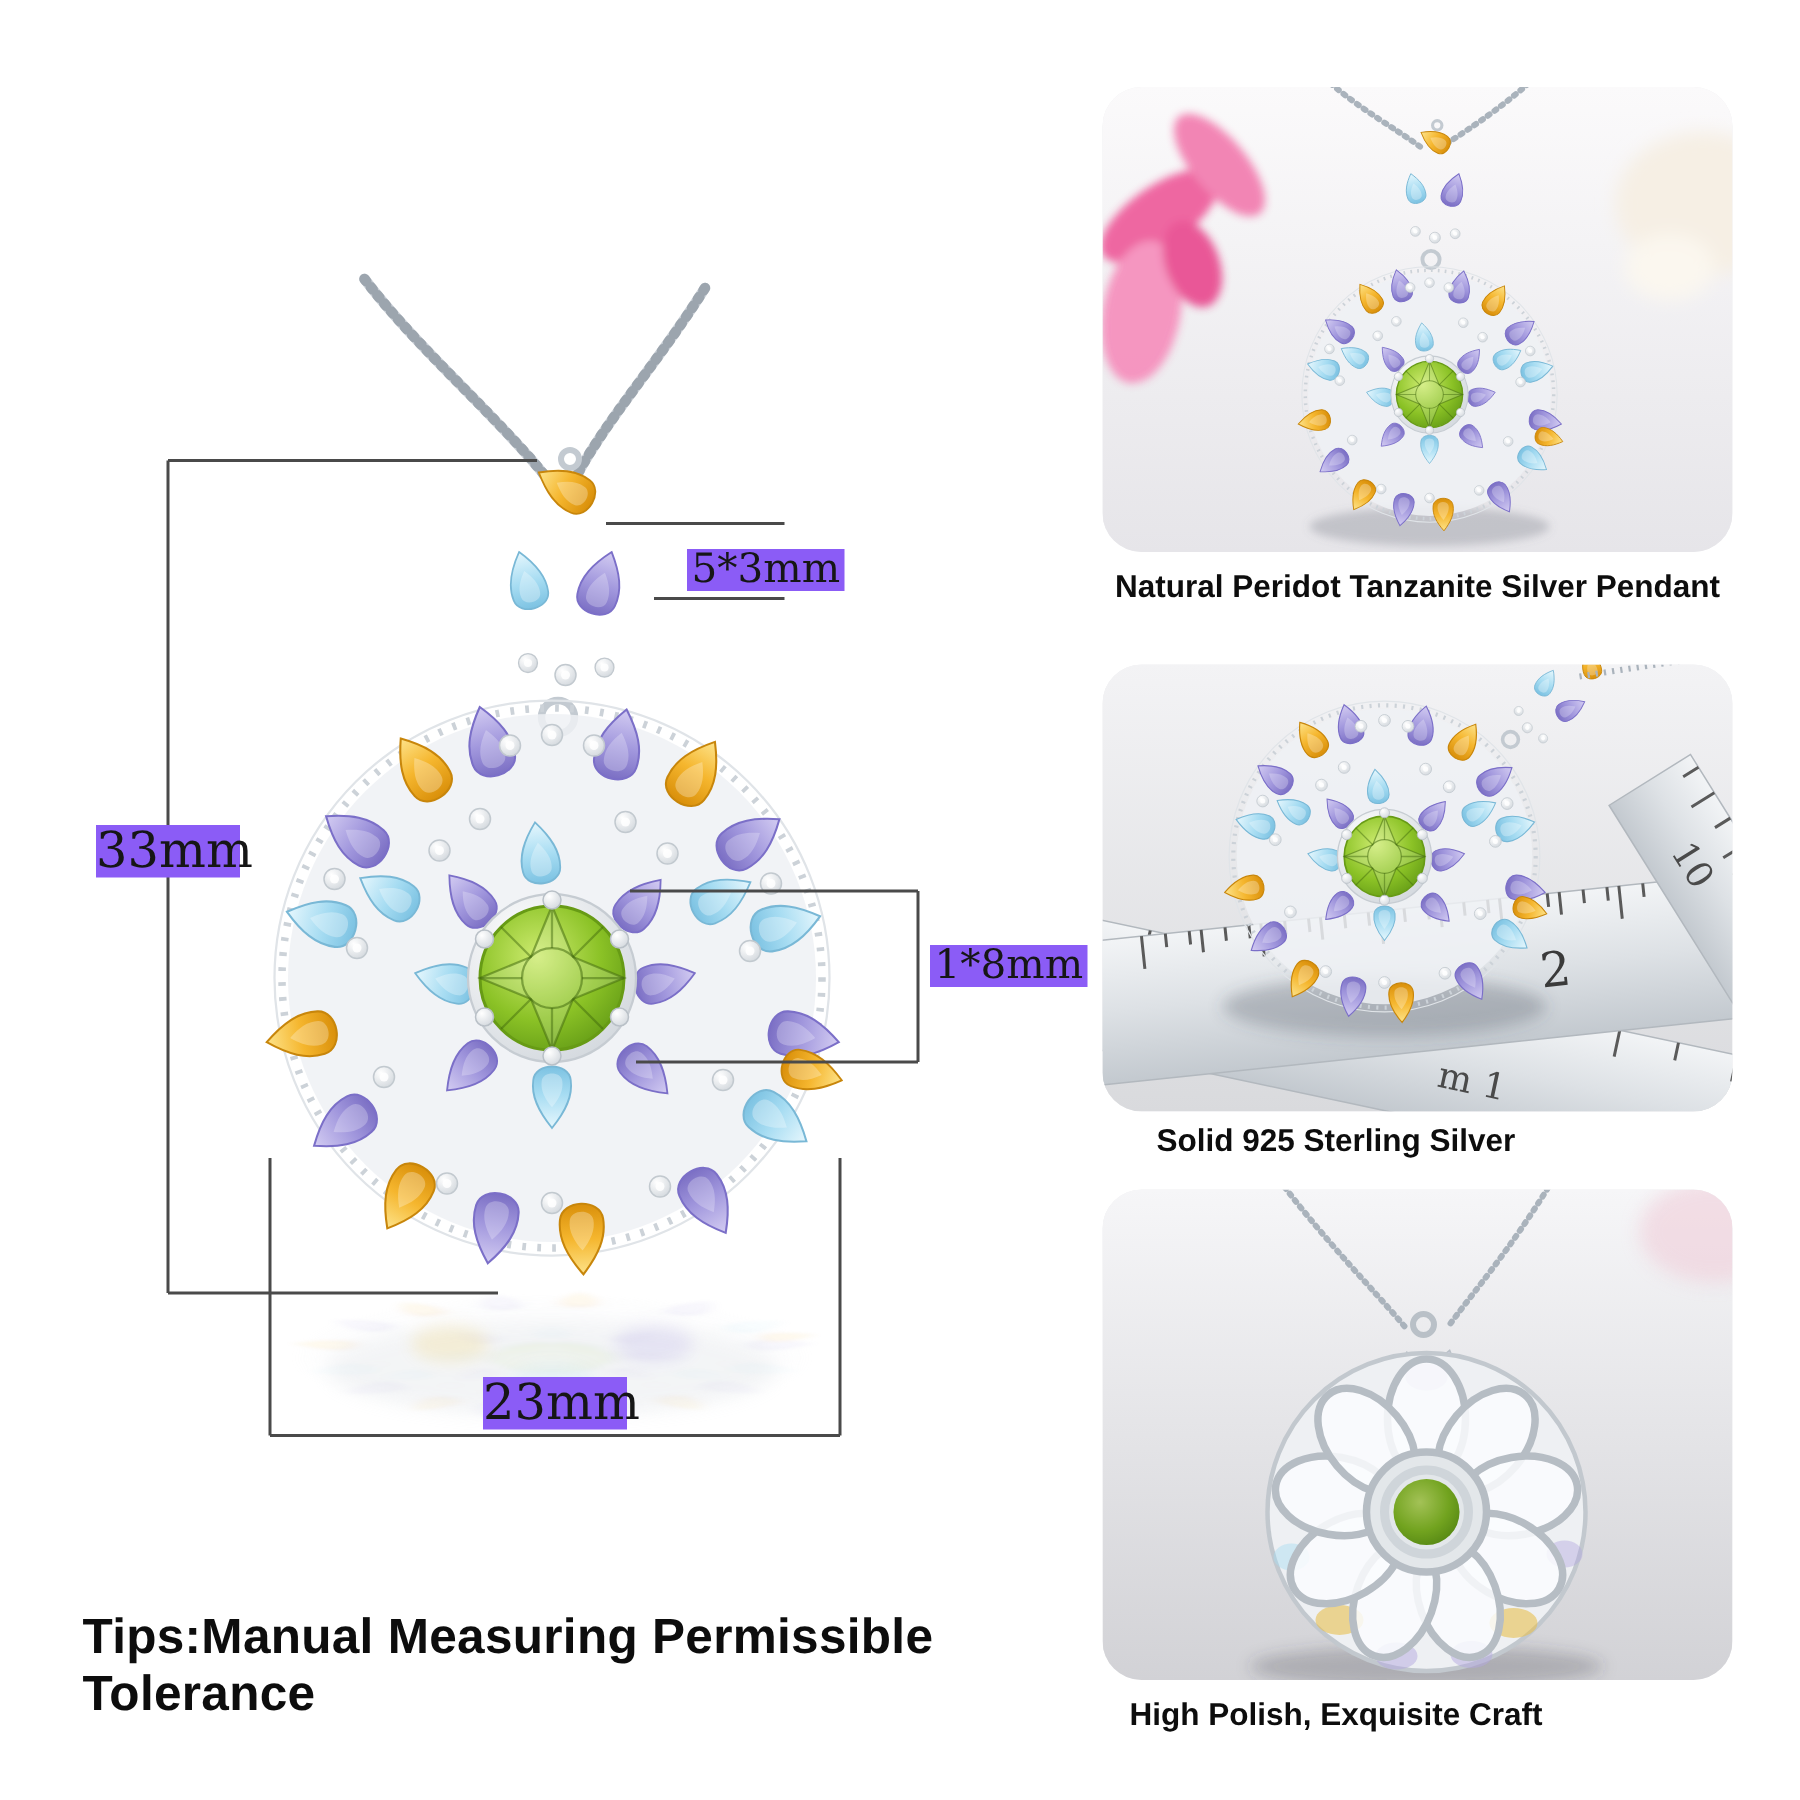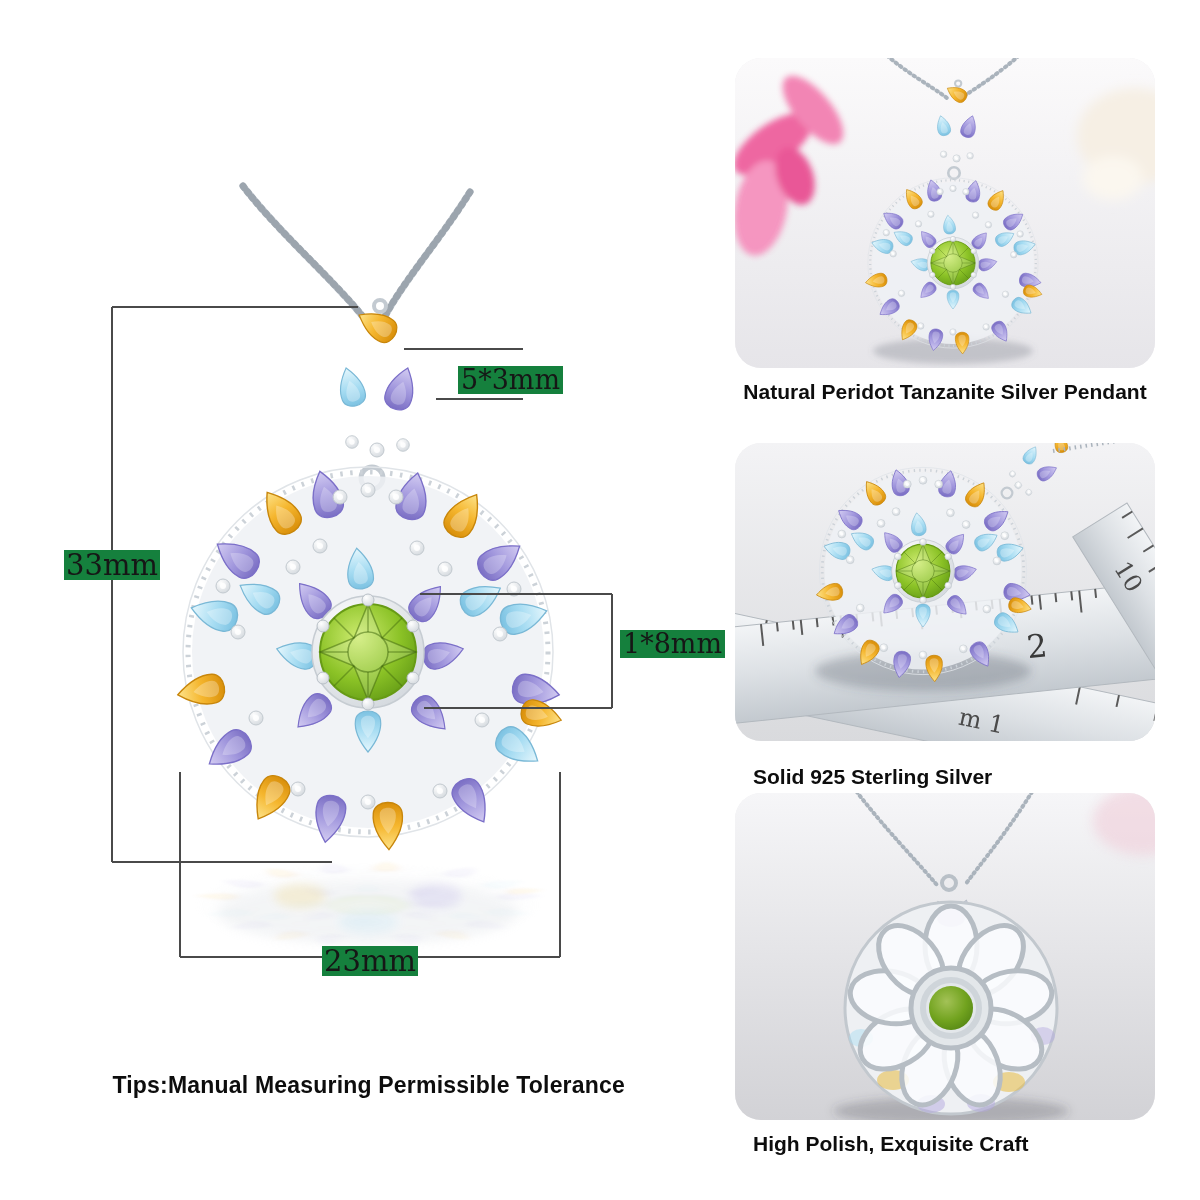--- a/index.html
+++ b/index.html
@@ -9,47 +9,47 @@
     font-family:"Liberation Sans", sans-serif;
     color:#111;
   }
   .stage{position:relative;width:1200px;height:1200px;overflow:hidden;background:#fff;}
   .abs{position:absolute;}
   svg{display:block;}
   .dim-label{
     position:absolute;
     font-family:"DejaVu Serif", serif;
     color:#161616;
-    background:#15803d;
+    background:#8b5cf6;
     line-height:1.05;
     white-space:nowrap;
     z-index:5;
   }
-  .dim-big{font-size:29px;width:96px;text-align:center;}
+  .dim-big{font-size:33px;width:96px;text-align:right;}
   .dim-small{font-size:27px;padding:0 3px;}
   .tips{
     position:absolute;left:55px;top:1072px;width:570px;
-    font-size:23px;font-weight:bold;text-align:right;
+    font-size:33px;font-weight:bold;text-align:left;
     color:#0d0d0d;letter-spacing:0.2px;
   }
   .card{
     position:absolute;left:735px;width:420px;
     border-radius:26px;overflow:hidden;
     background:#efeff1;
   }
   .card-1{top:58px;height:310px;}
   .card-2{top:443px;height:298px;}
   .card-3{top:793px;height:327px;}
   .caption{
     position:absolute;
     font-size:21px;font-weight:bold;color:#0d0d0d;
     white-space:nowrap;
   }
   .caption-1{left:735px;top:380px;width:420px;text-align:center;}
-  .caption-2{left:753px;top:749px;margin-top:16px;}
+  .caption-2{left:771px;top:749px;}
   .caption-3{left:753px;top:1132px;}
 </style>
 </head>
 <body>
 
 <div class="stage">
 
   <svg width="0" height="0" style="position:absolute" aria-hidden="true">
     <defs>
       <linearGradient id="gYellow" x1="0" y1="0" x2="0" y2="1">
@@ -229,21 +229,21 @@
       <path d="M180,957 H560"></path>
       <path d="M404,349 H523"></path>
       <path d="M436,399 H523"></path>
       <path d="M420,594 H612"></path>
       <path d="M424,708 H612"></path>
       <path d="M612,594 V708"></path>
     </g>
   </svg>
 
   <div class="dim-label dim-big" style="left:64px;top:550px;">33mm</div>
-  <div class="dim-label dim-big" style="left:322px;top:946px;">23mm</div>
+  <div class="dim-label dim-big" style="left:322px;top:918px;">23mm</div>
   <div class="dim-label dim-small" style="left:458px;top:366px;">5*3mm</div>
   <div class="dim-label dim-small" style="left:620px;top:630px;">1*8mm</div>
 
   <div class="tips">Tips:Manual Measuring Permissible Tolerance</div>
 
   <div class="card card-1">
     <svg width="420" height="310" viewBox="0 0 420 310">
       <rect width="420" height="310" fill="url(#gCard1)"></rect>
       <g filter="url(#blur3)" opacity="0.95">
         <ellipse cx="38" cy="86" rx="46" ry="20" transform="rotate(-35 38 86)" fill="#ee5f9c"></ellipse>

